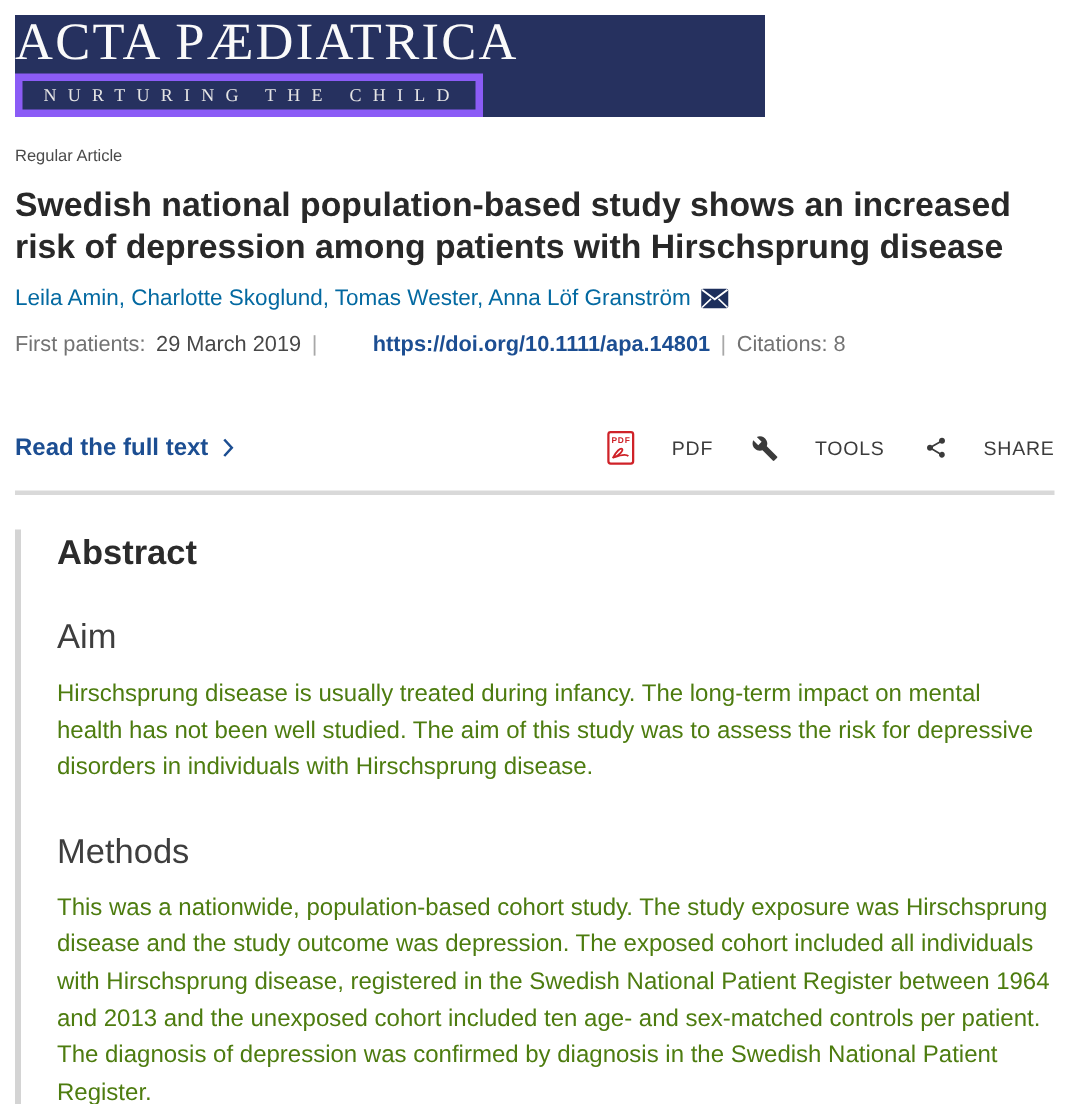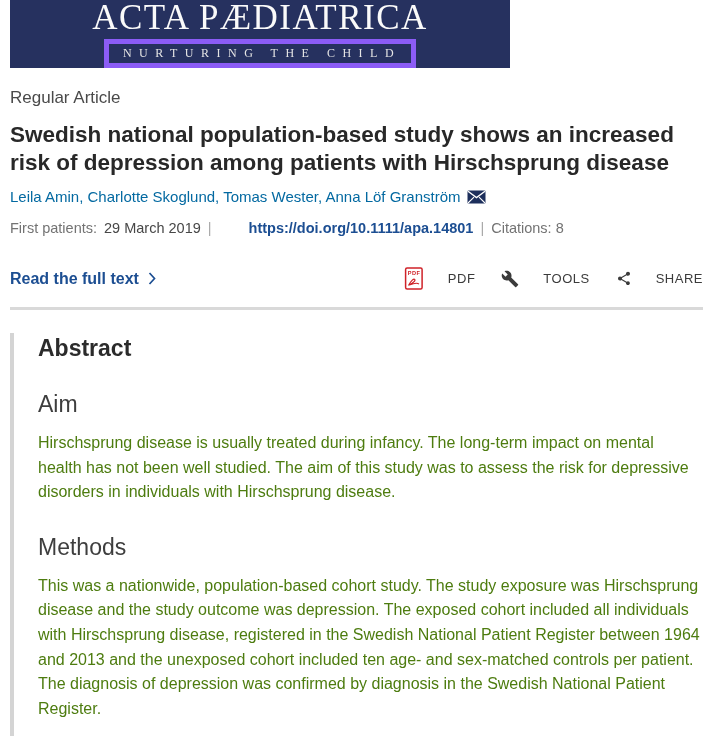--- a/index.html
+++ b/index.html
@@ -5,52 +5,52 @@
   html,body{margin:0;padding:0;}
   body{
     width:713px;height:736px;overflow:hidden;background:#ffffff;
     font-family:"Liberation Sans", sans-serif;
     -webkit-font-smoothing:antialiased;
   }
   .page{padding:0 10px;position:relative;height:100%;box-sizing:border-box;}
 
   
   .banner{
-    width:500px;height:68px;background:#26315f;
-    display:flex;flex-direction:column;align-items:center;justify-content:center;
+    margin-top:10px;width:500px;height:68px;background:#26315f;
+    display:flex;flex-direction:column;align-items:flex-start;justify-content:center;
     cursor:pointer;
   }
   .banner-title{
     font-family:"Liberation Serif", serif;
     color:#fafafa;font-size:35px;letter-spacing:1.5px;line-height:36px;white-space:nowrap;
   }
   .banner-tagline{
     margin-top:3px;border:5px solid #8b5cf6;color:#e5e5e5;
     font-family:"Liberation Serif", serif;
     font-size:12px;letter-spacing:7.5px;padding:2px 10px 2px 14px;white-space:nowrap;
   }
 
-  .category{margin-top:20px;font-size:17px;color:#4a4a4a;}
+  .category{margin-top:20px;font-size:11px;color:#4a4a4a;}
 
   .title{
     margin-top:13px;max-width:700px;
     font-size:22.5px;font-weight:bold;line-height:27.5px;color:#282828;
   }
 
   .authors-line{margin-top:12px;font-size:15px;color:#0369a1;display:flex;align-items:center;}
   .authors-line .names{cursor:pointer;}
   .email-icon{margin-left:6px;display:inline-flex;cursor:pointer;}
 
   .pub-line{margin-top:15px;font-size:14.5px;color:#737373;display:flex;align-items:center;gap:7px;}
   .pub-date{color:#474747;}
   .pub-sep{color:#a8a8a8;}
   .doi-link{color:#1c4e92;font-weight:bold;cursor:pointer;text-decoration:none;margin-left:30px;}
 
   .actions-row{
-    margin-top:31px;display:flex;justify-content:space-between;
+    margin-top:49px;display:flex;justify-content:space-between;
   }
   .read-link{
     font-size:16px;font-weight:bold;color:#1c4e92;display:flex;align-items:center;gap:9px;cursor:pointer;
   }
   .action-group{display:flex;align-items:center;gap:26px;}
   .action-btn{
     display:flex;align-items:center;gap:24px;font-size:13px;color:#3b3b3b;
     letter-spacing:0.5px;cursor:pointer;
   }
 

